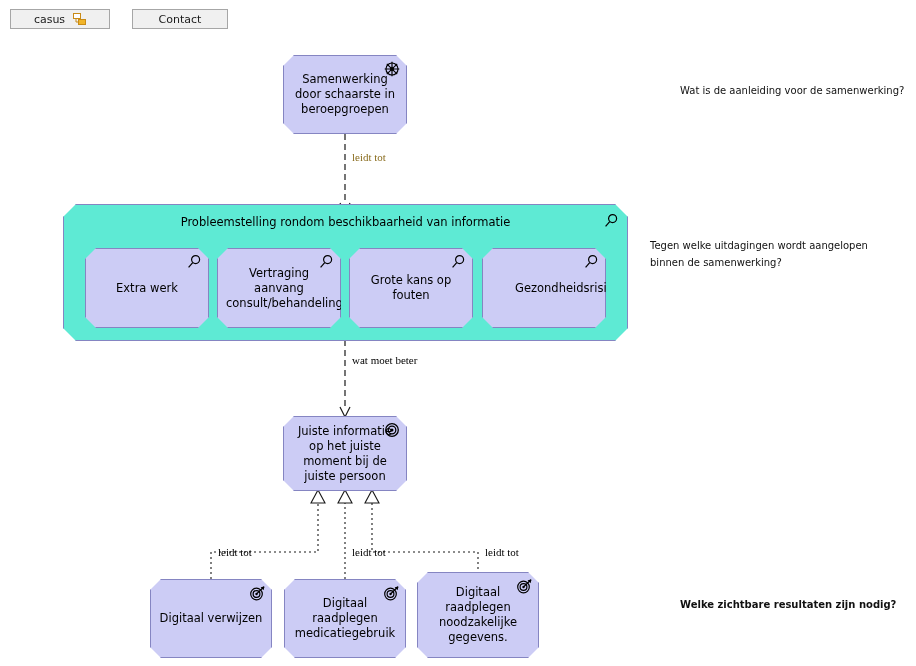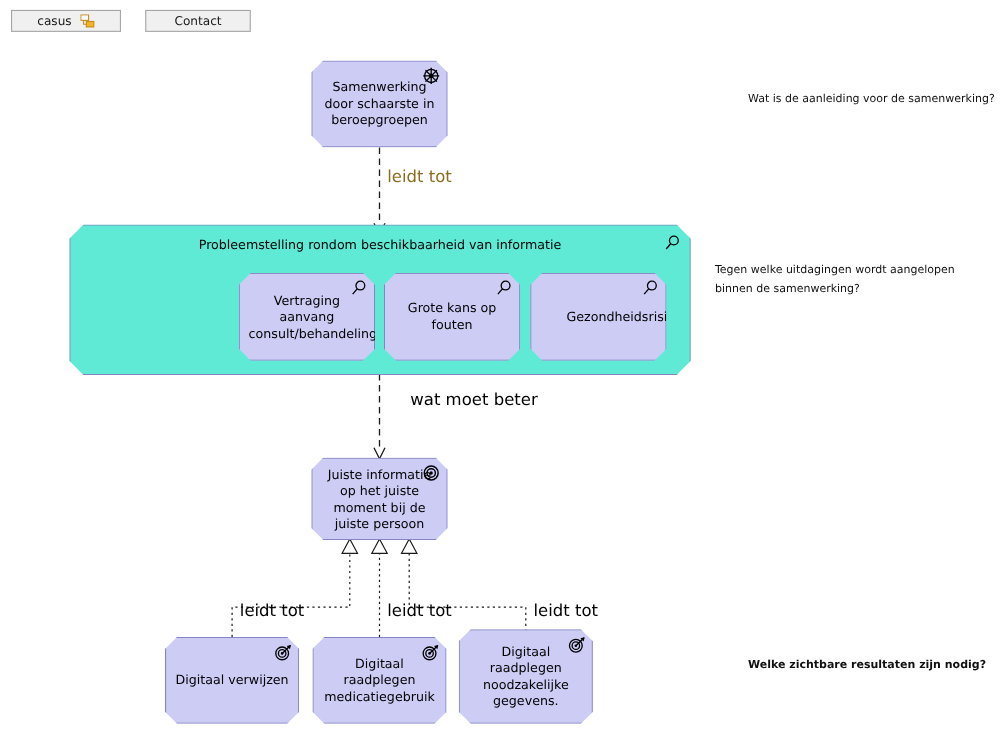--- a/index.html
+++ b/index.html
@@ -112,23 +112,24 @@
   #group-icon {
     position: absolute;
     right: 8px;
     top: 8px;
     width: 16px; height: 16px;
   }
 
   
   .edge-label {
     position: absolute;
-    font-size: 15px;
+    font-size: 11px;
     white-space: nowrap;
     color: #000000;
+    font-family: Liberation Serif, serif;
   }
   .edge-label.accent { color: #8a6d1f; }
 
   
   .annotation {
     position: absolute;
     font-size: 10px;
     line-height: 17px;
     color: #111111;
     width: 245px;
@@ -197,20 +198,29 @@
 
     <div id="group-title">Probleemstelling rondom beschikbaarheid van informatie</div>
 
     <span id="group-icon">
       <svg width="16" height="16" viewBox="0 0 16 16">
         <circle cx="9.6" cy="5.6" r="4" fill="none" stroke="#000000" stroke-width="1.2"></circle>
         <line x1="6.7" y1="8.6" x2="2.6" y2="13.4" stroke="#000000" stroke-width="1.2"></line>
       </svg>
     </span>
 
+    <div class="node" style="left:21px; top:43px; width:124px; height:80px;">
+      <span class="node-icon">
+        <svg width="16" height="16" viewBox="0 0 16 16">
+          <circle cx="9.6" cy="5.6" r="4" fill="none" stroke="#000000" stroke-width="1.2"></circle>
+          <line x1="6.7" y1="8.6" x2="2.6" y2="13.4" stroke="#000000" stroke-width="1.2"></line>
+        </svg>
+      </span>
+      <span class="label">Extra werk</span>
+    </div>
 
     <div class="node" style="left:153px; top:43px; width:124px; height:80px;">
       <span class="node-icon">
         <svg width="16" height="16" viewBox="0 0 16 16">
           <circle cx="9.6" cy="5.6" r="4" fill="none" stroke="#000000" stroke-width="1.2"></circle>
           <line x1="6.7" y1="8.6" x2="2.6" y2="13.4" stroke="#000000" stroke-width="1.2"></line>
         </svg>
       </span>
       <span class="label">Vertraging aanvang consult/behandeling</span>
     </div>
@@ -229,21 +239,21 @@
       <span class="node-icon">
         <svg width="16" height="16" viewBox="0 0 16 16">
           <circle cx="9.6" cy="5.6" r="4" fill="none" stroke="#000000" stroke-width="1.2"></circle>
           <line x1="6.7" y1="8.6" x2="2.6" y2="13.4" stroke="#000000" stroke-width="1.2"></line>
         </svg>
       </span>
       <span class="label">Gezondheidsrisico's</span>
     </div>
   </div>
 
-  <div class="edge-label" style="left:352px; top:317px;margin-left:21px;">wat moet beter</div>
+  <div class="edge-label" style="left:352px; top:317px;">wat moet beter</div>
 
   <div class="node" id="node-goal" style="left:283px; top:379px; width:124px; height:75px;">
     <span class="node-icon">
       <svg width="16" height="16" viewBox="0 0 16 16">
         <circle cx="8" cy="8" r="6.3" fill="none" stroke="#000000" stroke-width="1.3"></circle>
         <circle cx="8" cy="8" r="3.8" fill="none" stroke="#000000" stroke-width="1.3"></circle>
         <circle cx="8" cy="8" r="1.5" fill="#000000"></circle>
       </svg>
     </span>
     <span class="label">Juiste informatie op het juiste moment bij de juiste persoon</span>

